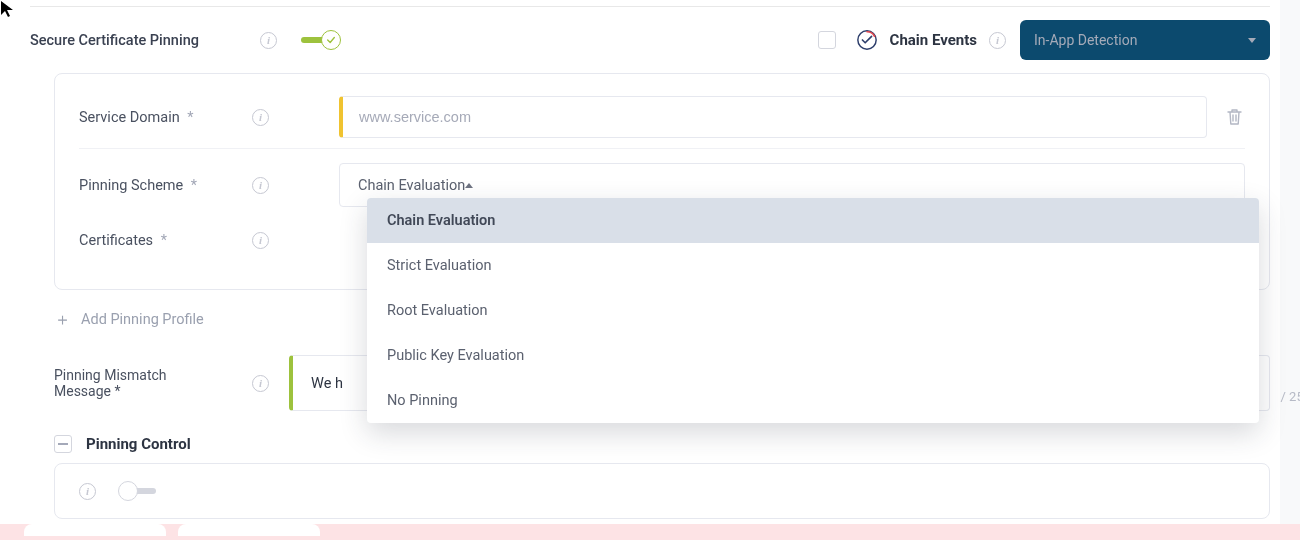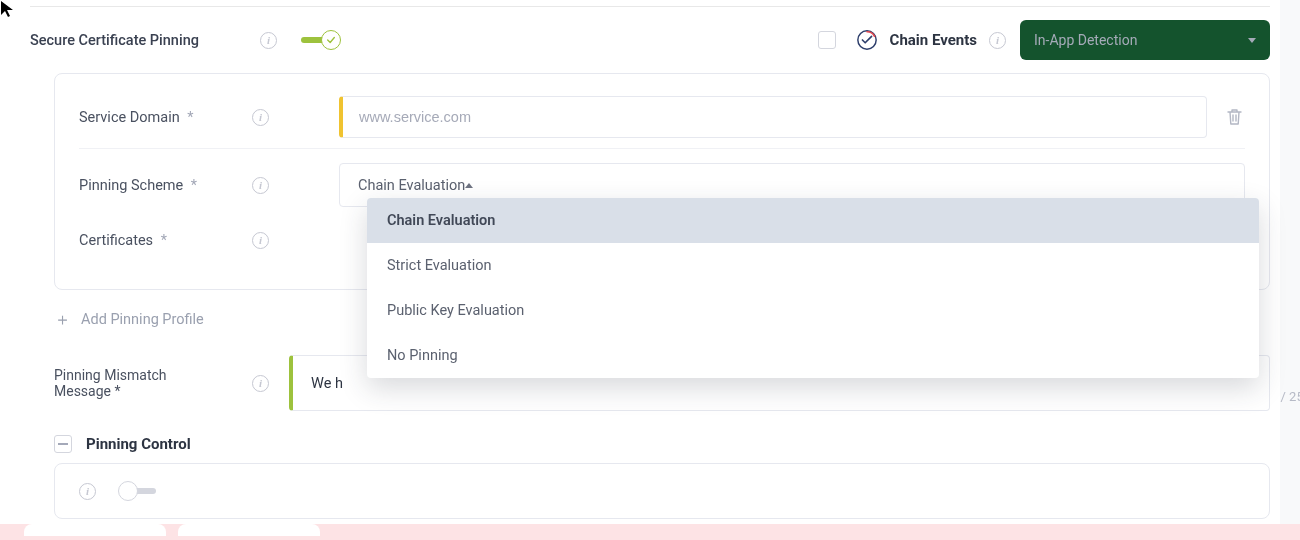--- a/index.html
+++ b/index.html
@@ -116,21 +116,21 @@
     }
     .threat-label {
       font-weight: 700;
       color: #2d3442;
       font-size: 15px;
       margin-right: 12px;
     }
     .detect-dd {
       width: 250px;
       height: 40px;
-      background: #14532d;
+      background: #0c4a6e;
       border: none;
       border-radius: 6px;
       display: flex;
       align-items: center;
       padding: 0 14px;
       margin-left: 14px;
       color: #a5aab8;
     }
     .detect-dd .dd-arrow {
       margin-left: auto;
@@ -446,20 +446,21 @@
       <span class="toggle-off" style="margin-left:22px;">
         <span class="track"></span>
         <span class="knob"></span>
       </span>
     </div>
   </div>
 
   <div class="dropdown-overlay">
     <div class="dd-item selected">Chain Evaluation</div>
     <div class="dd-item">Strict Evaluation</div>
+    <div class="dd-item">Root Evaluation</div>
     <div class="dd-item">Public Key Evaluation</div>
     <div class="dd-item">No Pinning</div>
   </div>
 </div>
 
 <div class="bottom-band"></div>
 <div class="bottom-btns">
   <div class="stub"></div>
   <div class="stub"></div>
 </div>

